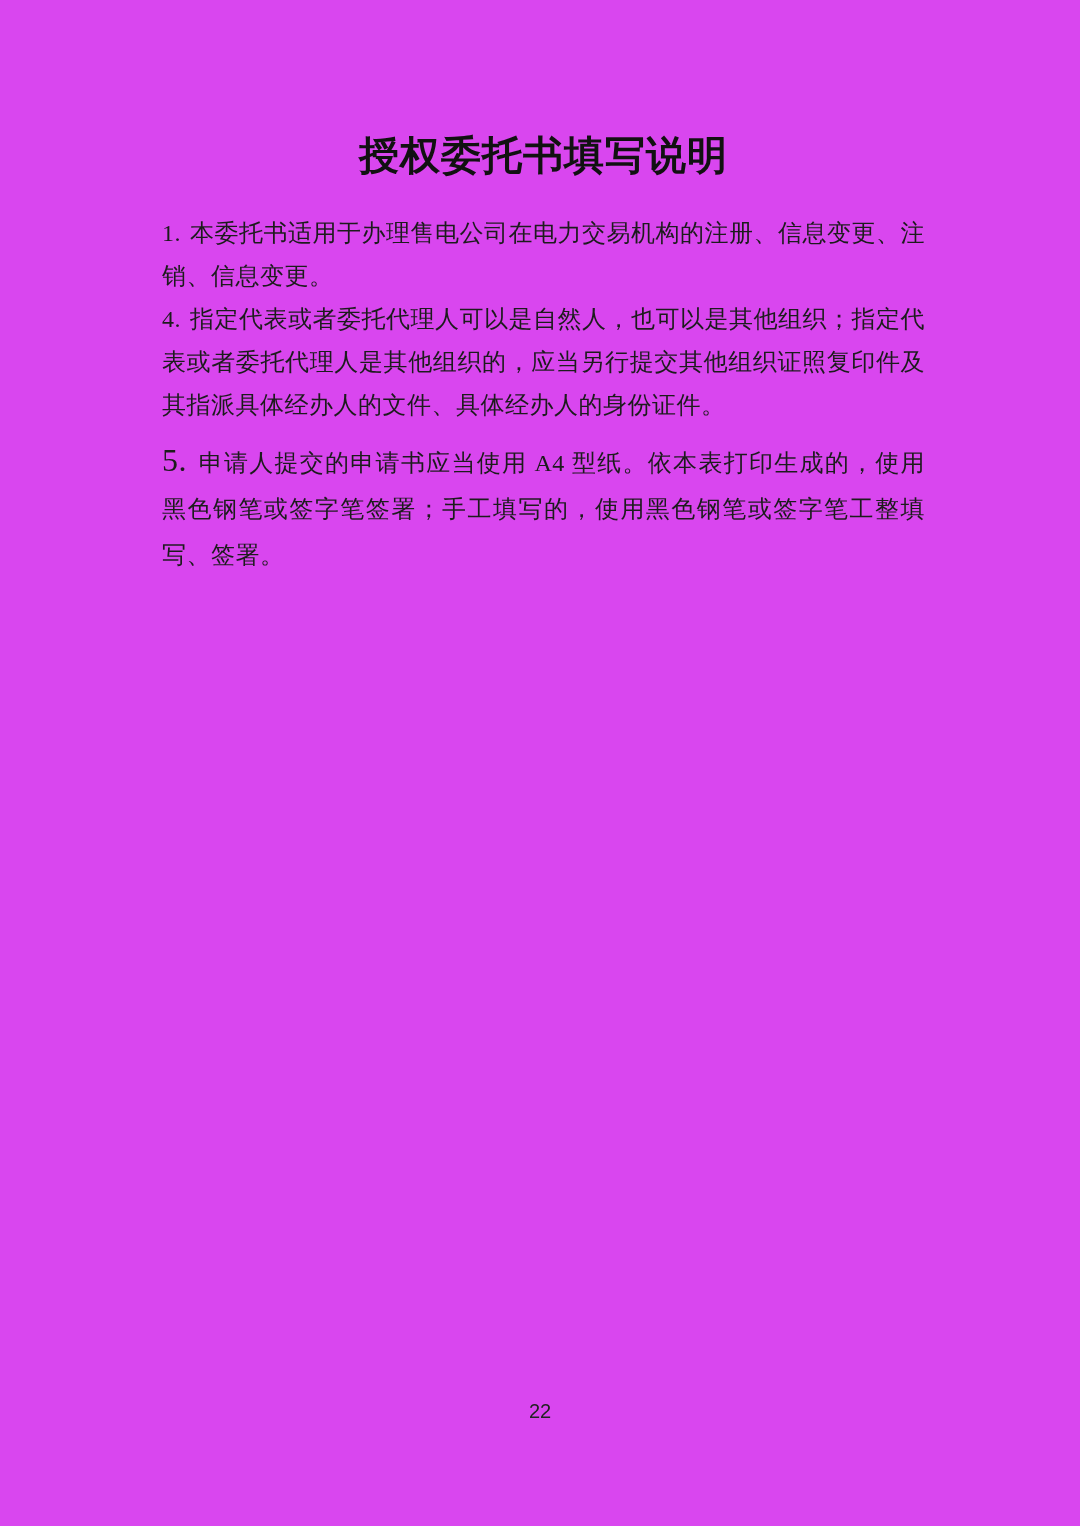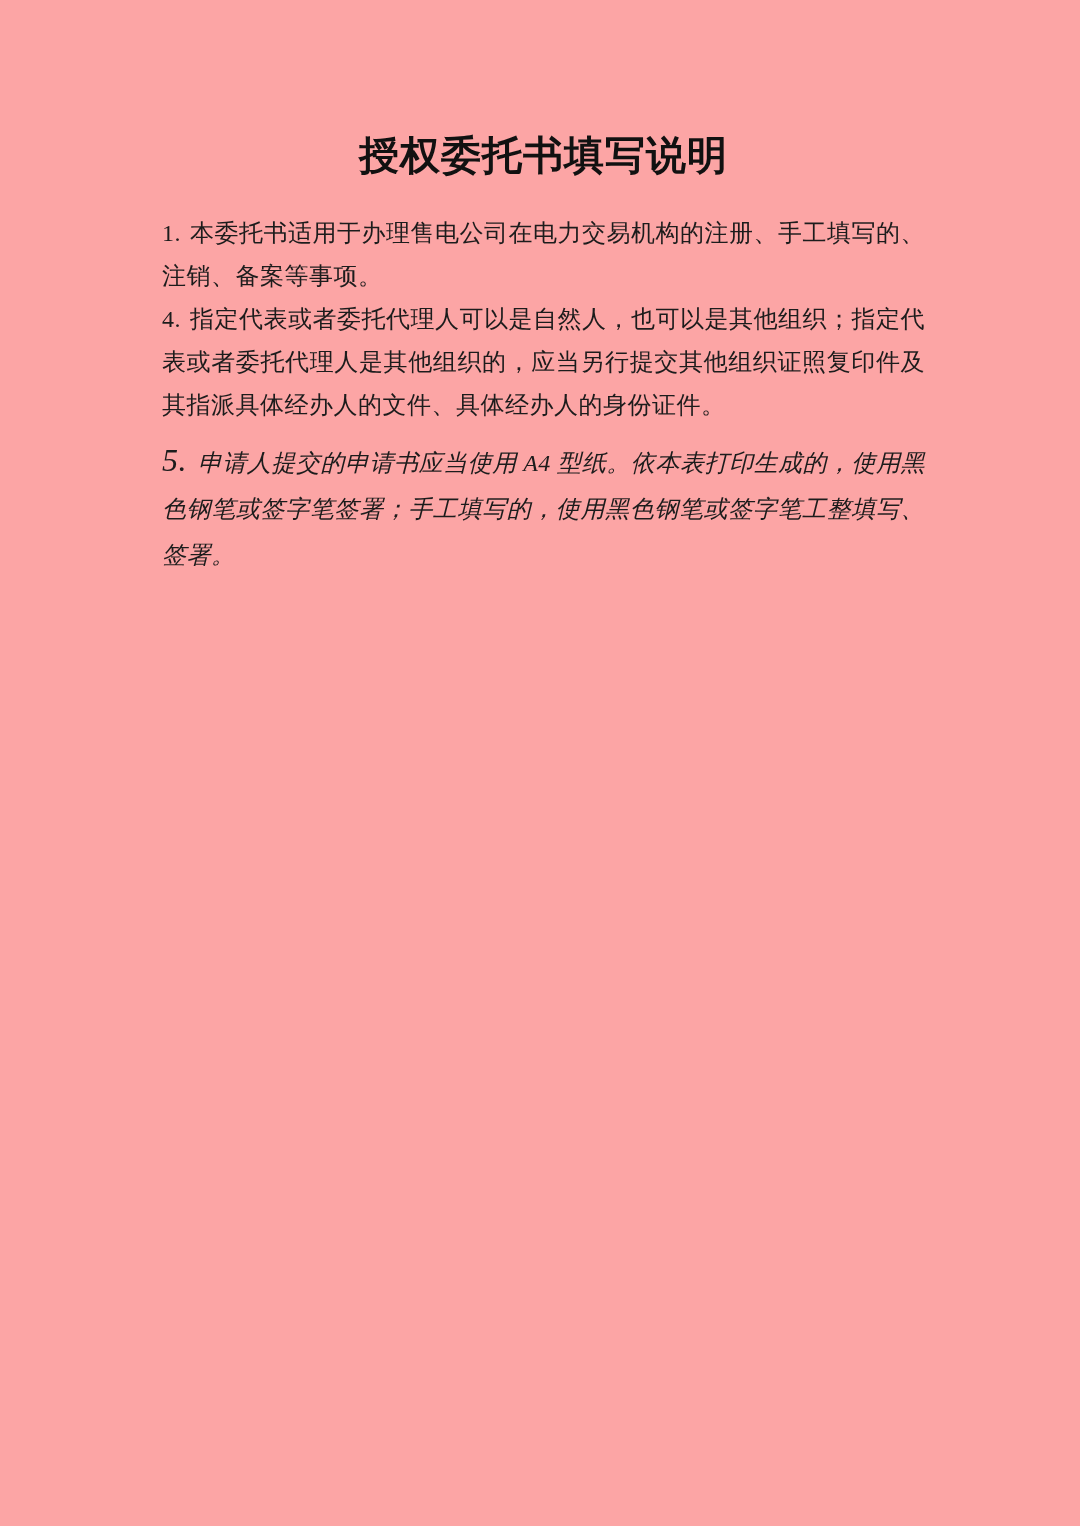--- a/index.html
+++ b/index.html
@@ -5,21 +5,21 @@
   html, body {
     margin: 0;
     padding: 0;
     background: #ffffff;
   }
   .page {
     position: relative;
     width: 1080px;
     height: 1526px;
     margin: 0 auto;
-    background: #fca5a5;
+    background: #d946ef;
     box-sizing: border-box;
     padding: 132px 155px 0 162px;
     font-family: "Liberation Serif", "DejaVu Serif", serif;
     color: #1c1c1c;
     overflow: hidden;
   }
   .doc-title {
     margin: 0 0 34px 0;
     text-align: center;
     font-family: "Liberation Sans", "DejaVu Sans", sans-serif;
@@ -40,21 +40,20 @@
     text-align-last: left;
     letter-spacing: 0.5px;
   }
   .item .num {
     margin-right: 9px;
     font-family: "Liberation Serif", "DejaVu Serif", serif;
   }
   .item-5 {
     margin-top: 10px;
     line-height: 46px;
-    font-style: italic;
   }
   .item-5 .num {
     font-size: 32px;
     margin-right: 11px;
   }
   .page-number {
     position: absolute;
     left: 0;
     right: 0;
     bottom: 103px;
@@ -66,24 +65,25 @@
 </style>
 </head>
 <body>
 
 <div class="page">
 
   <h1 class="doc-title">授权委托书填写说明</h1>
 
   <div class="doc-body">
 
-    <p class="item"><span class="num">1.</span><span>本委托书适用于办理售电公司在电力交易机构的注册、手工填写的、注销、备案等事项。</span></p>
+    <p class="item"><span class="num">1.</span><span>本委托书适用于办理售电公司在电力交易机构的注册、信息变更、注销、信息变更。</span></p>
 
 
 
     <p class="item"><span class="num">4.</span><span>指定代表或者委托代理人可以是自然人，也可以是其他组织；指定代表或者委托代理人是其他组织的，应当另行提交其他组织证照复印件及其指派具体经办人的文件、具体经办人的身份证件。</span></p>
 
     <p class="item item-5"><span class="num">5.</span><span>申请人提交的申请书应当使用 A4 型纸。依本表打印生成的，使用黑色钢笔或签字笔签署；手工填写的，使用黑色钢笔或签字笔工整填写、签署。</span></p>
 
   </div>
 
+  <div class="page-number">22</div>
 
 </div>
 
 </body></html>

